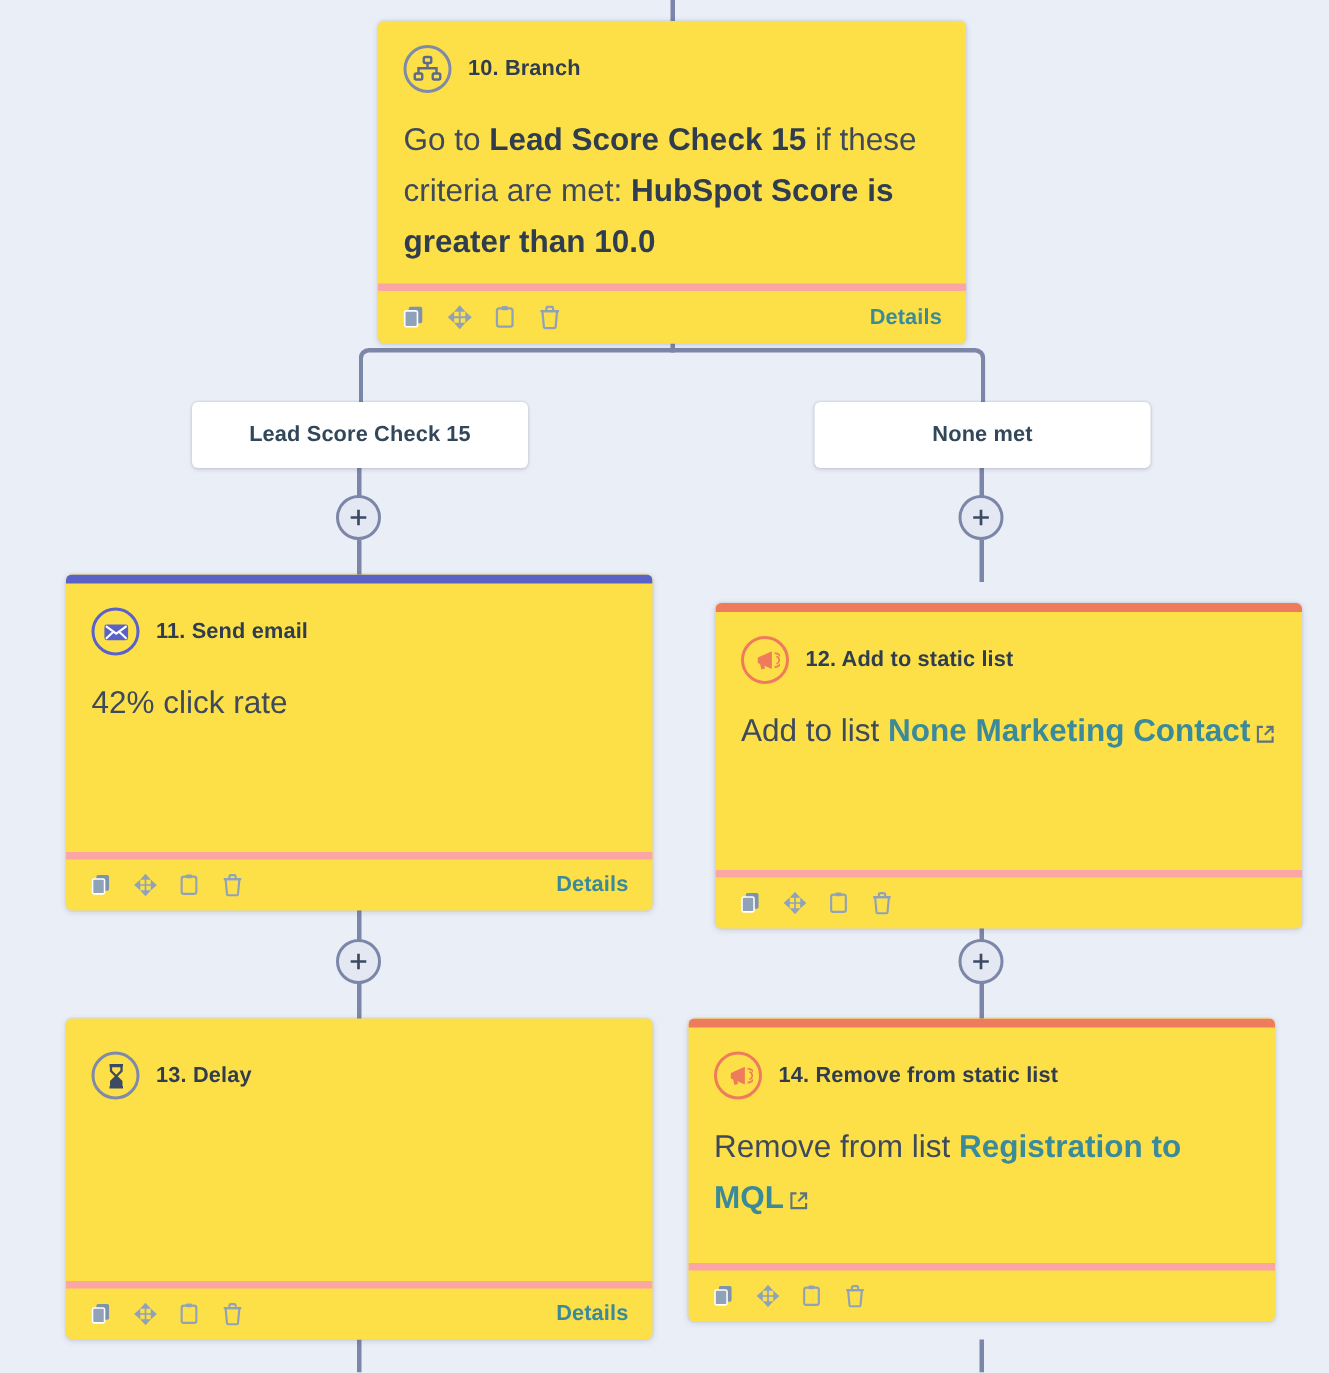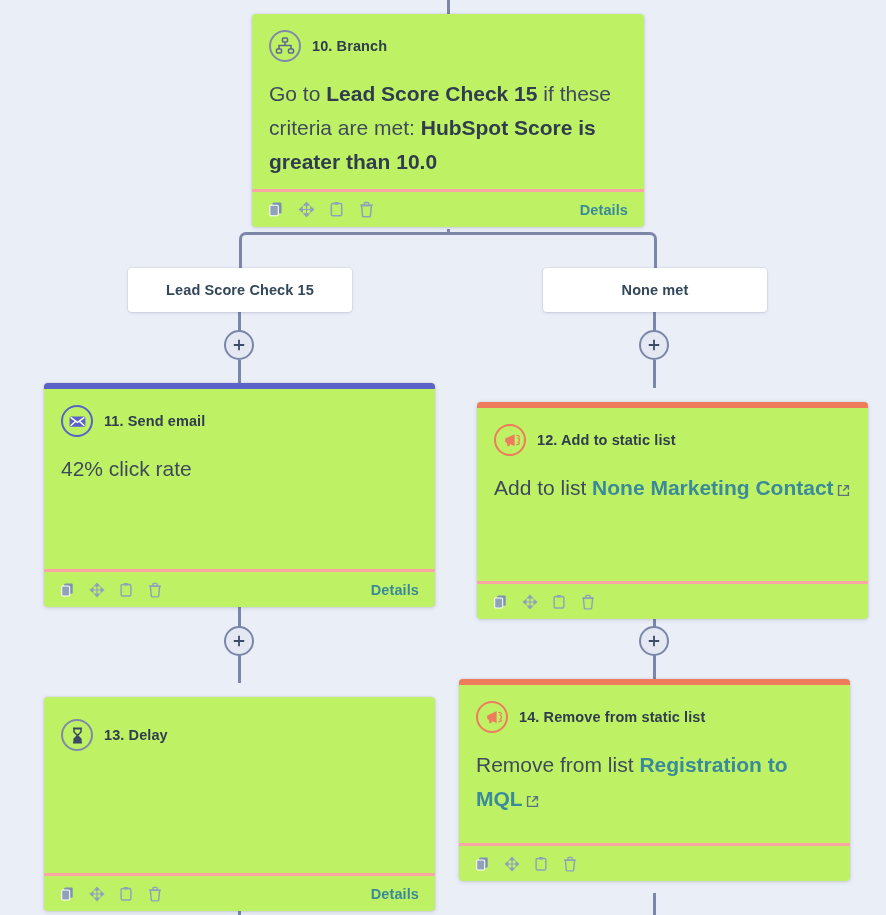--- a/index.html
+++ b/index.html
@@ -42,21 +42,21 @@
     display: flex; align-items: center; justify-content: center;
     font-size: 14.5px; font-weight: 700; color: #33475b;
     letter-spacing: .1px;
     cursor: pointer;
     z-index: 3;
   }
 
   
   .card {
     position: absolute;
-    background: #bef264;
+    background: #fde047;
     border-radius: 4px;
     box-shadow: 0 1px 4px rgba(40,50,80,.16), 0 0 0 1px rgba(40,50,80,.04);
     display: flex; flex-direction: column;
     overflow: hidden;
     z-index: 3;
   }
   .card-topbar { height: 6px; width: 100%; flex: 0 0 6px; }
   .card-body { padding: 16px 17px 10px 17px; flex: 1 1 auto; }
   .card-head { display: flex; align-items: center; gap: 11px; margin-bottom: 15px; }
   .icon-circle {
@@ -65,21 +65,21 @@
     display: flex; align-items: center; justify-content: center;
     flex: 0 0 32px;
   }
   .icon-circle svg { display: block; }
   .card-title { font-size: 14.5px; font-weight: 700; color: #2f3d4e; letter-spacing: .1px; }
   .card-text { font-size: 21px; color: #3e4a5c; line-height: 1.62; }
   .card-text b { font-weight: 700; color: #2f3d4e; }
   .card-text .lnk { color: #3b8a99; font-weight: 700; }
   .ext { display: inline-block; vertical-align: -2px; margin-left: 3px; }
   .card-foot {
-    border-top: 3px solid #fca5a5;
+    border-top: 5px solid #fca5a5;
     padding: 9px 16px;
     display: flex; align-items: center;
     min-height: 38px;
   }
   .foot-icons { display: flex; align-items: center; gap: 13px; }
   .foot-icons span { cursor: pointer; display: block; line-height: 0; }
   .details {
     margin-left: auto;
     font-size: 14.5px; font-weight: 700; color: #3b8a99;
     cursor: pointer; letter-spacing: .1px;
@@ -252,21 +252,21 @@
         <span><svg width="16" height="16" viewBox="0 0 17 17">
               <path d="M3.6 4.4 H13.4 L12.4 15 A1 1 0 0 1 11.4 15.8 H5.6 A1 1 0 0 1 4.6 15 Z" fill="none" stroke="#8fa2ba" stroke-width="1.5"></path>
               <path d="M2.3 4.4 H14.7" stroke="#8fa2ba" stroke-width="1.6"></path>
               <path d="M6.3 4.4 V2.4 A1 1 0 0 1 7.3 1.5 H9.7 A1 1 0 0 1 10.7 2.4 V4.4" fill="none" stroke="#8fa2ba" stroke-width="1.5"></path>
             </svg></span>
       </div>
       <div class="details"></div>
     </div>
   </div>
 
-  <div class="card" style="left:44px; top:697px; width:391px; height:214px;">
+  <div class="card" style="left:44px; top:679px; width:391px; height:214px;">
     <div class="card-body" style="padding-top:22px;">
       <div class="card-head">
         <div class="icon-circle" style="border-color:#7f8aa8;">
           <svg width="19" height="19" viewBox="0 0 19 19">
             <path d="M5 2.2 H14 M5 16.8 H14" stroke="#3d4a63" stroke-width="1.6"></path>
             <path d="M6 2.8 L6 6 L9.5 9.5 L13 6 L13 2.8 Z" fill="none" stroke="#3d4a63" stroke-width="1.5"></path>
             <path d="M6 16.2 L6 13 L9.5 9.5 L13 13 L13 16.2 Z" fill="#3d4a63" stroke="#3d4a63" stroke-width="1.3"></path>
           </svg>
         </div>
         <div class="card-title">13. Delay</div>

